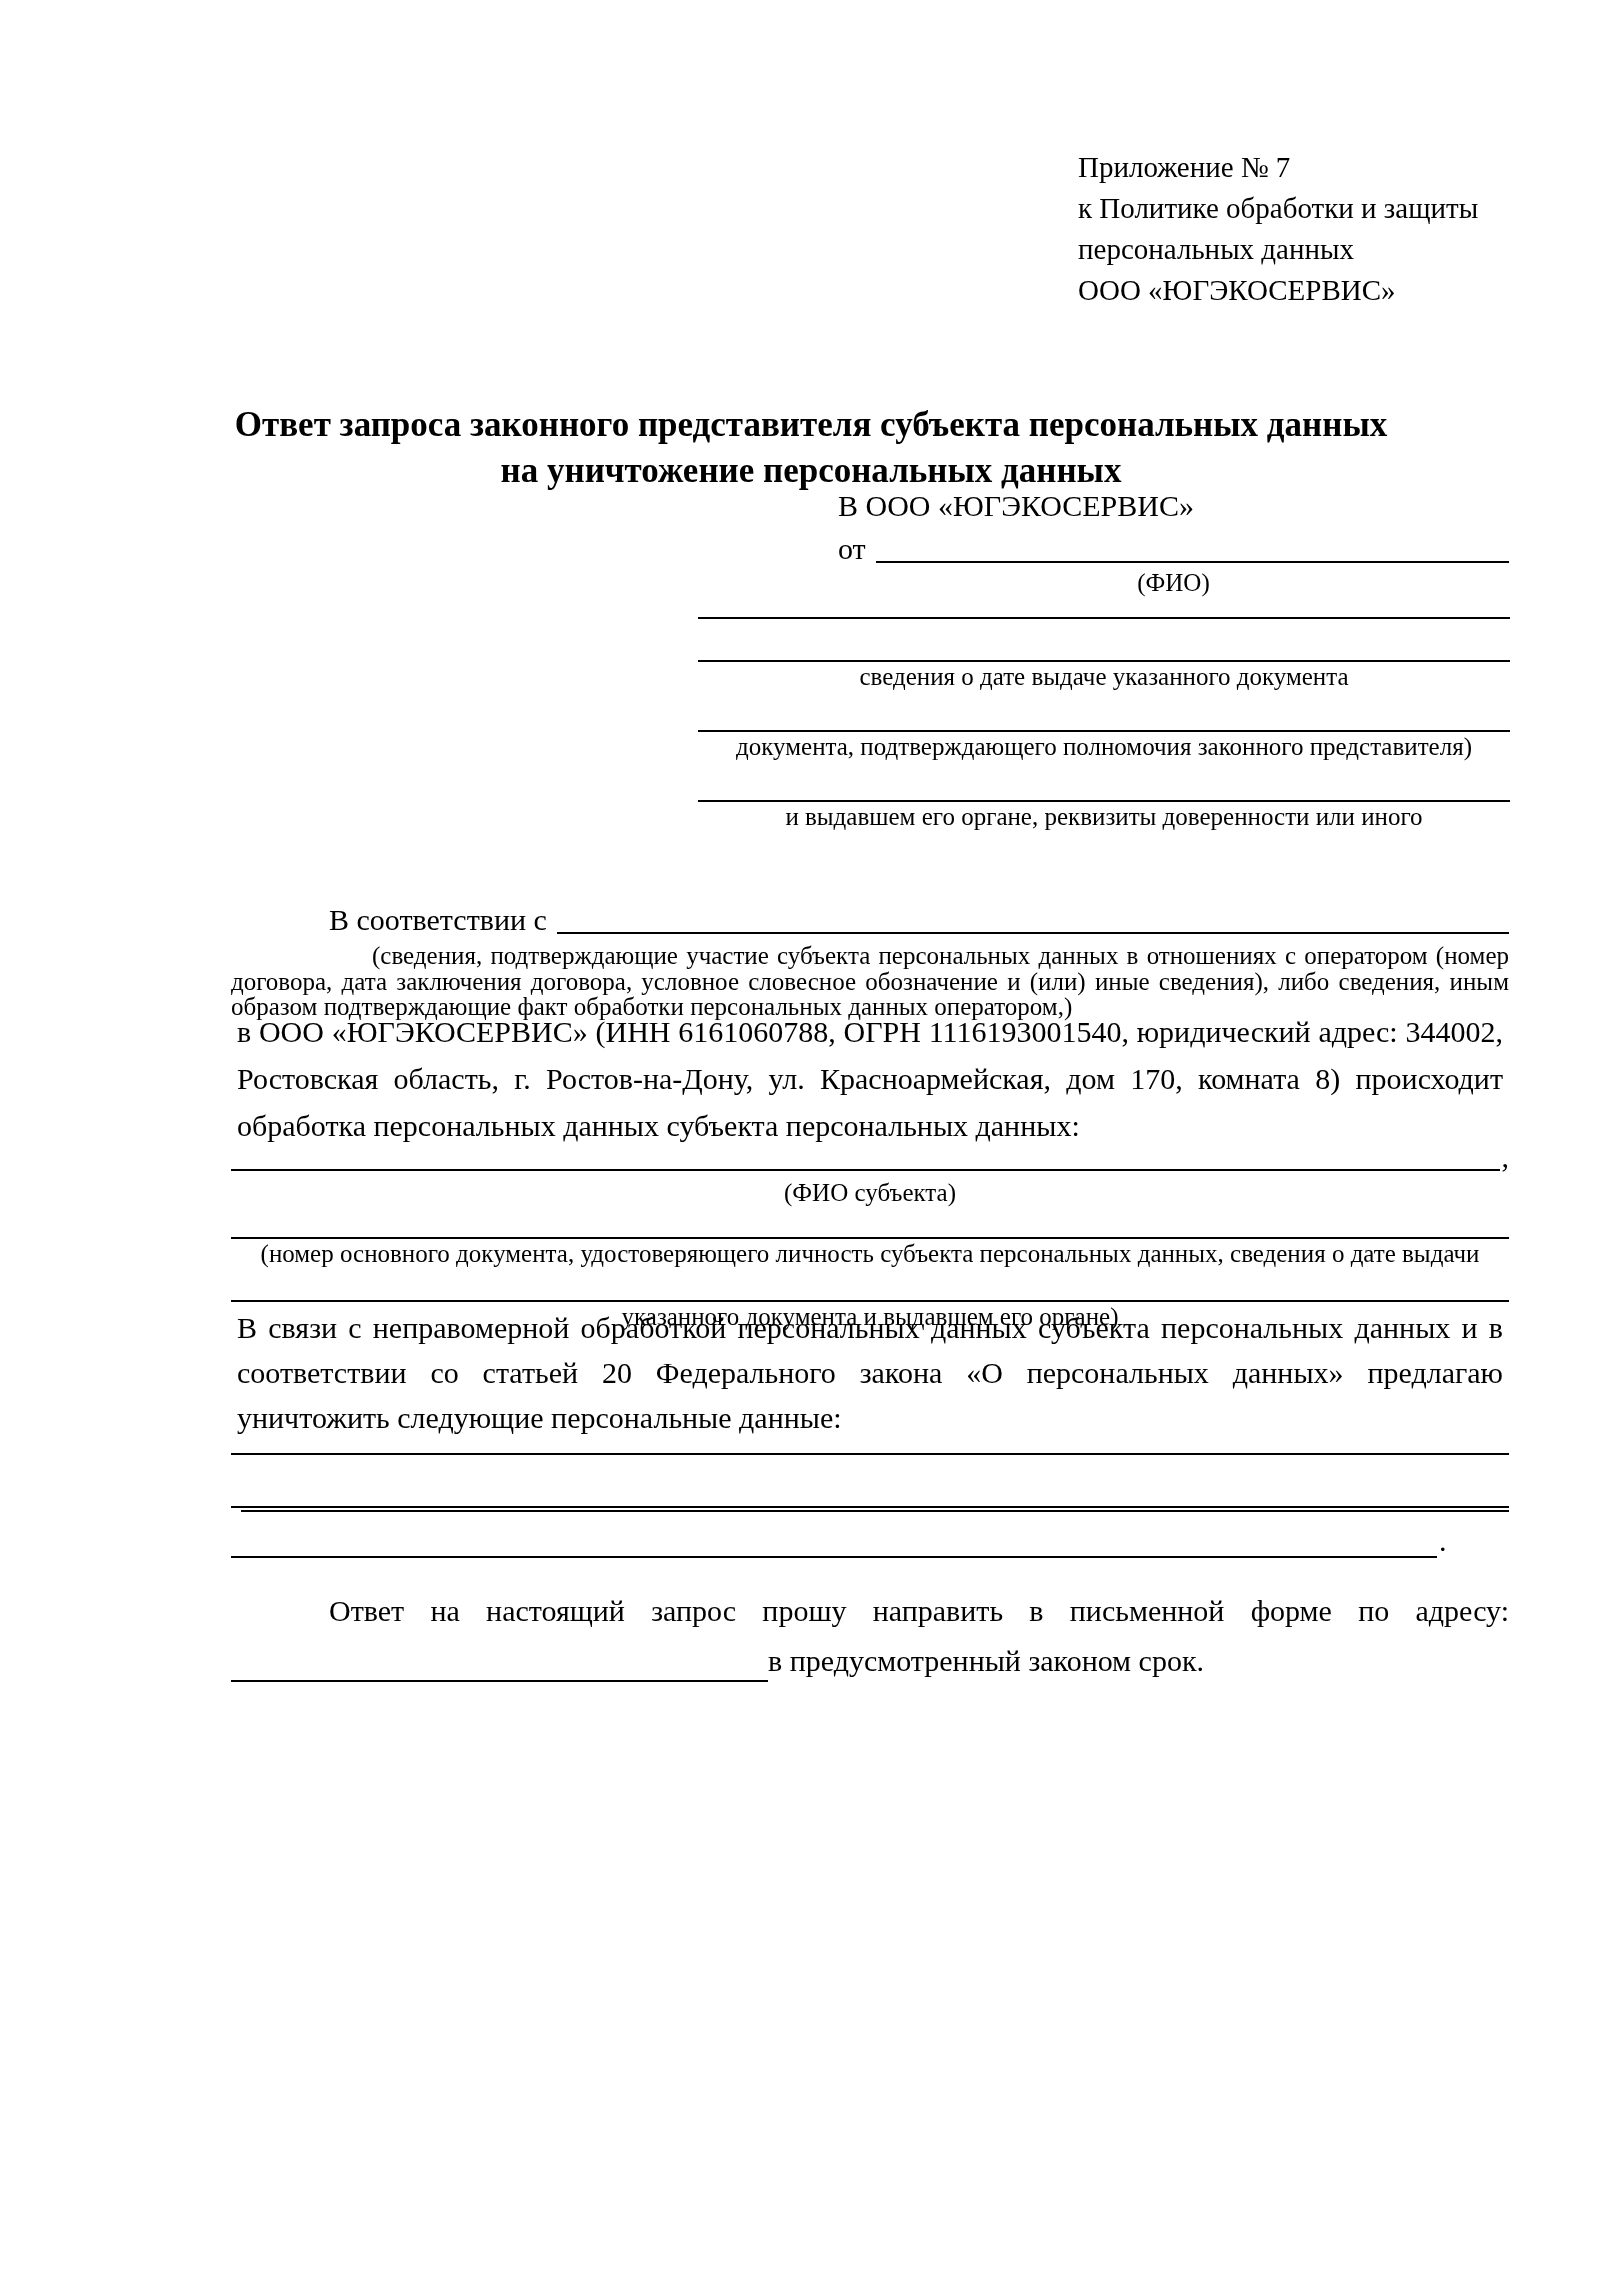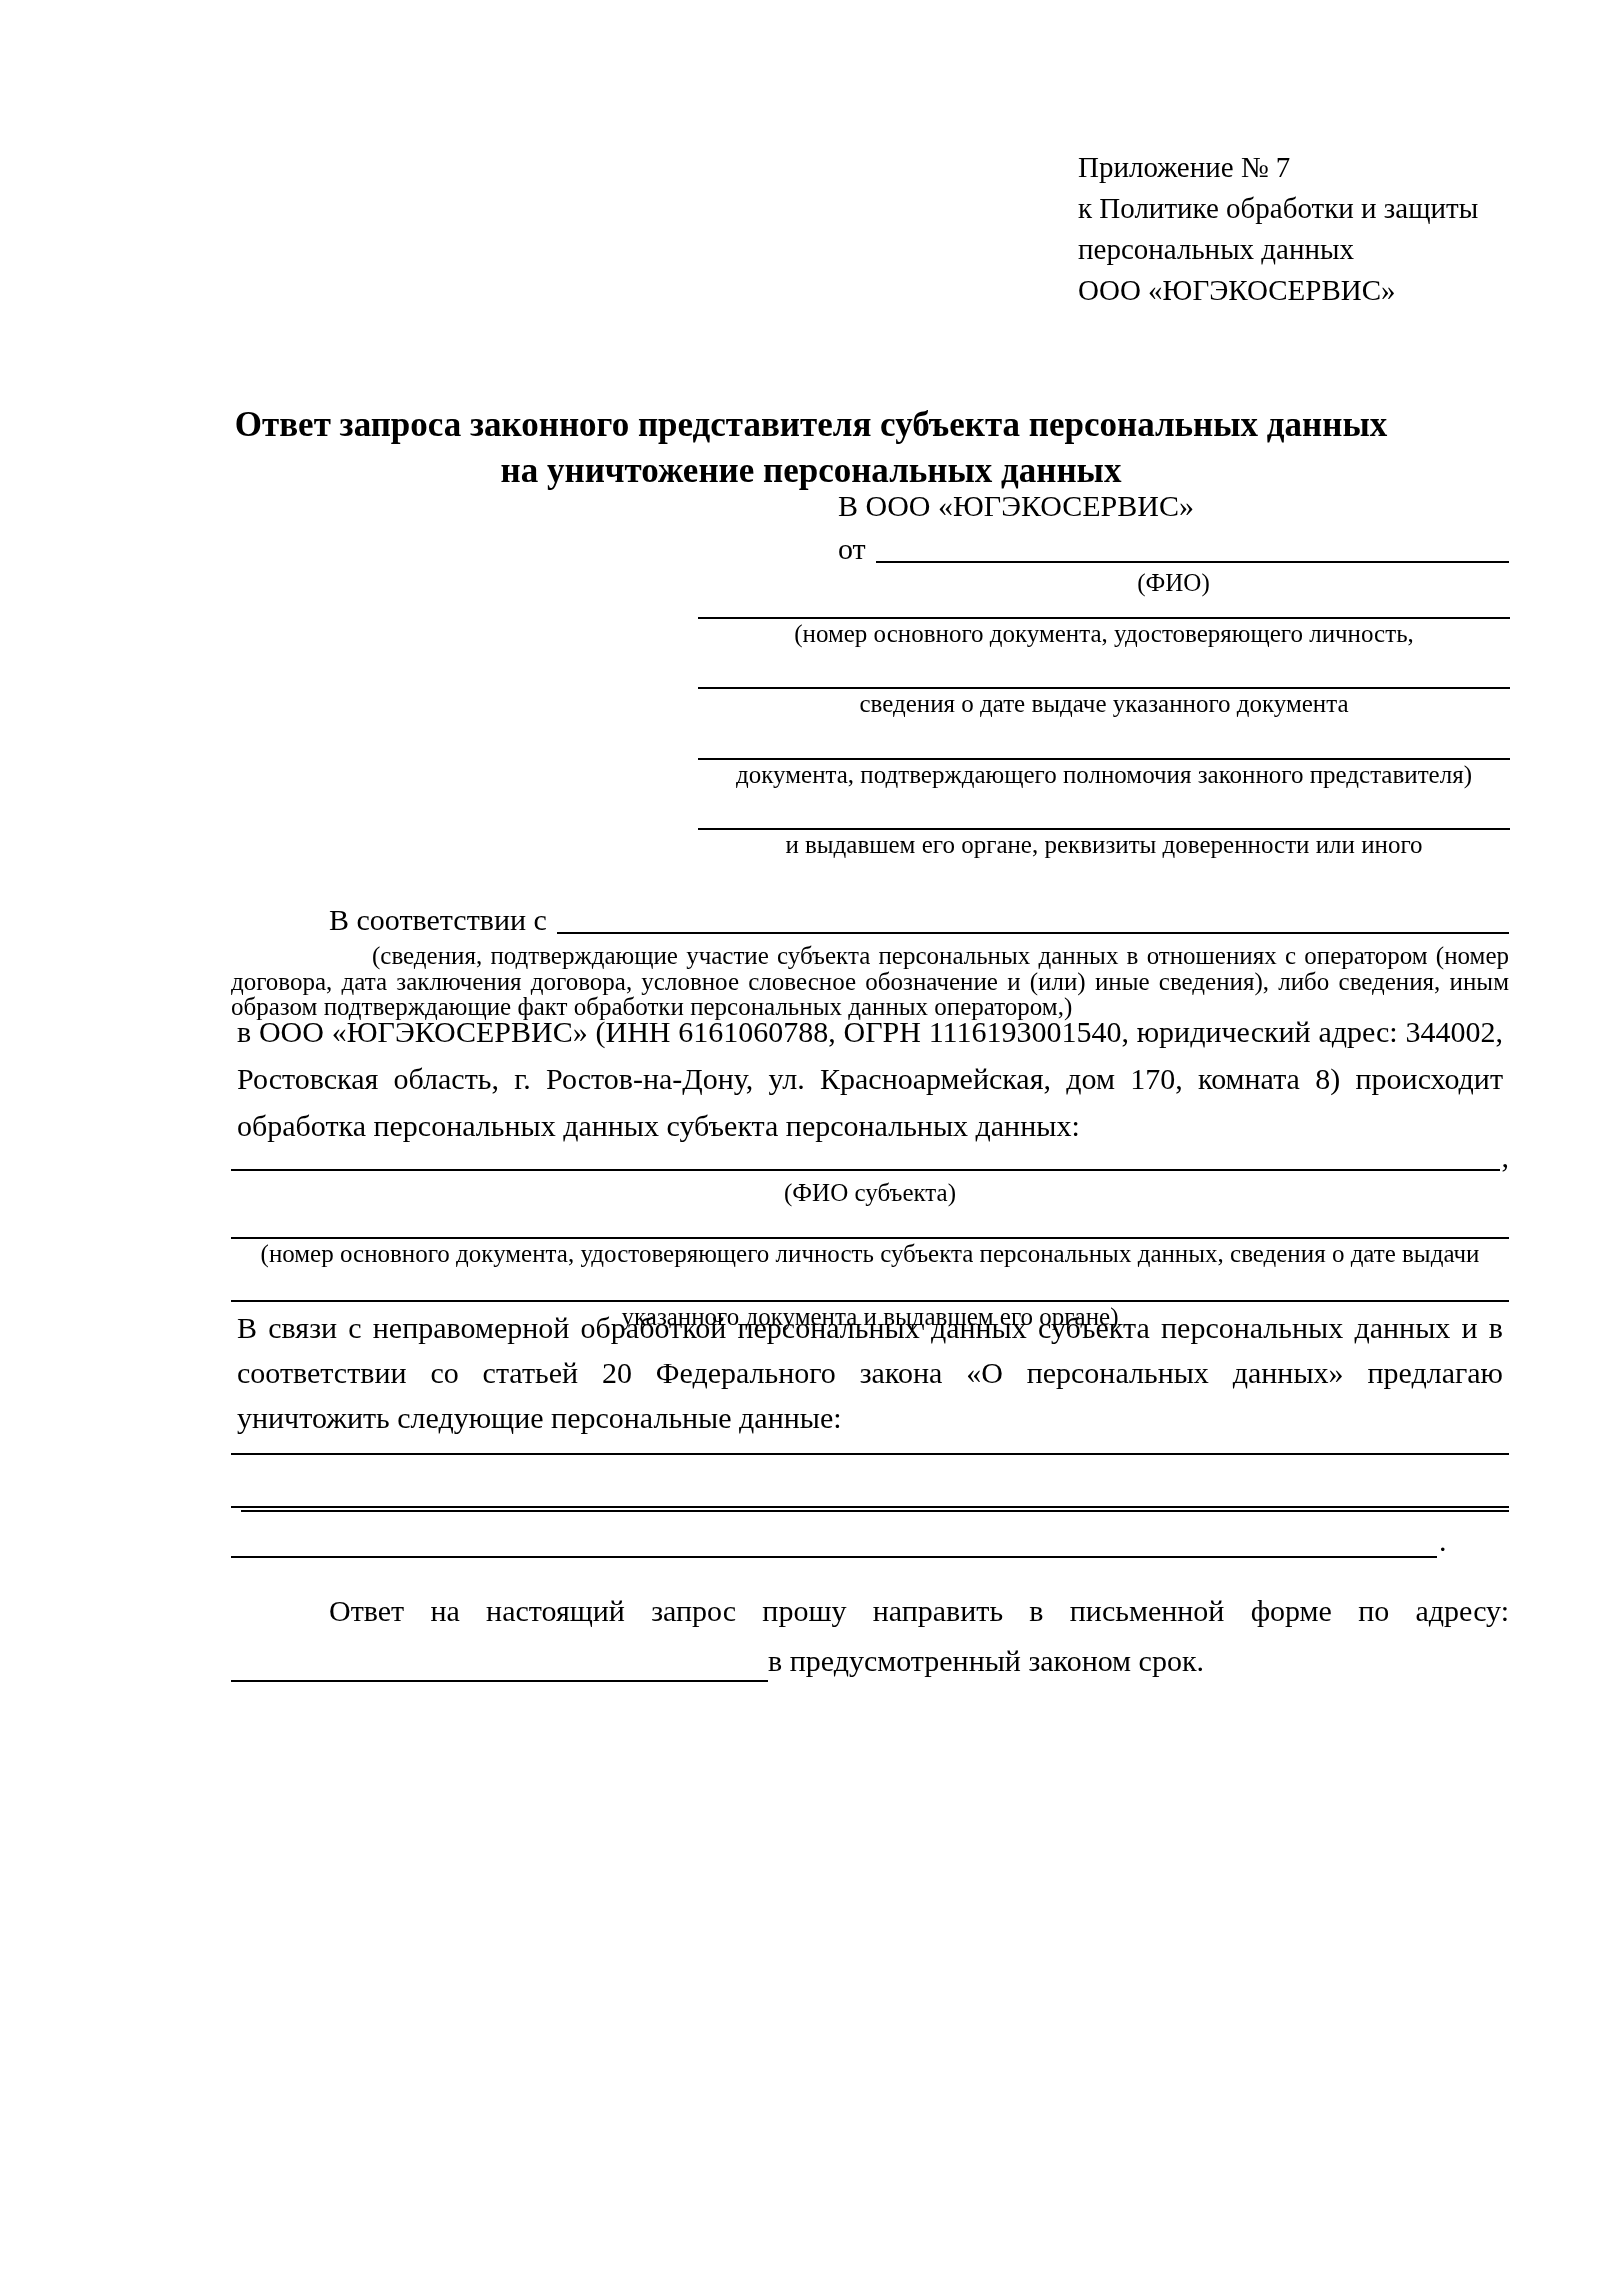--- a/index.html
+++ b/index.html
@@ -86,21 +86,20 @@
     <div class="row">
       <span>от</span>
       <span class="fill"></span>
     </div>
     <div class="cap center">(ФИО)</div>
   </div>
 
   <div class="abs rep-fields">
     <div class="field">
       <div class="field-line"></div>
-      <div class="cap center">(номер основного документа, удостоверяющего личность,</div>
     </div>
     <div class="field">
       <div class="field-line"></div>
       <div class="cap center">сведения о дате выдаче указанного документа</div>
     </div>
     <div class="field">
       <div class="field-line"></div>
       <div class="cap center">документа, подтверждающего полномочия законного представителя)</div>
     </div>
     <div class="field">

